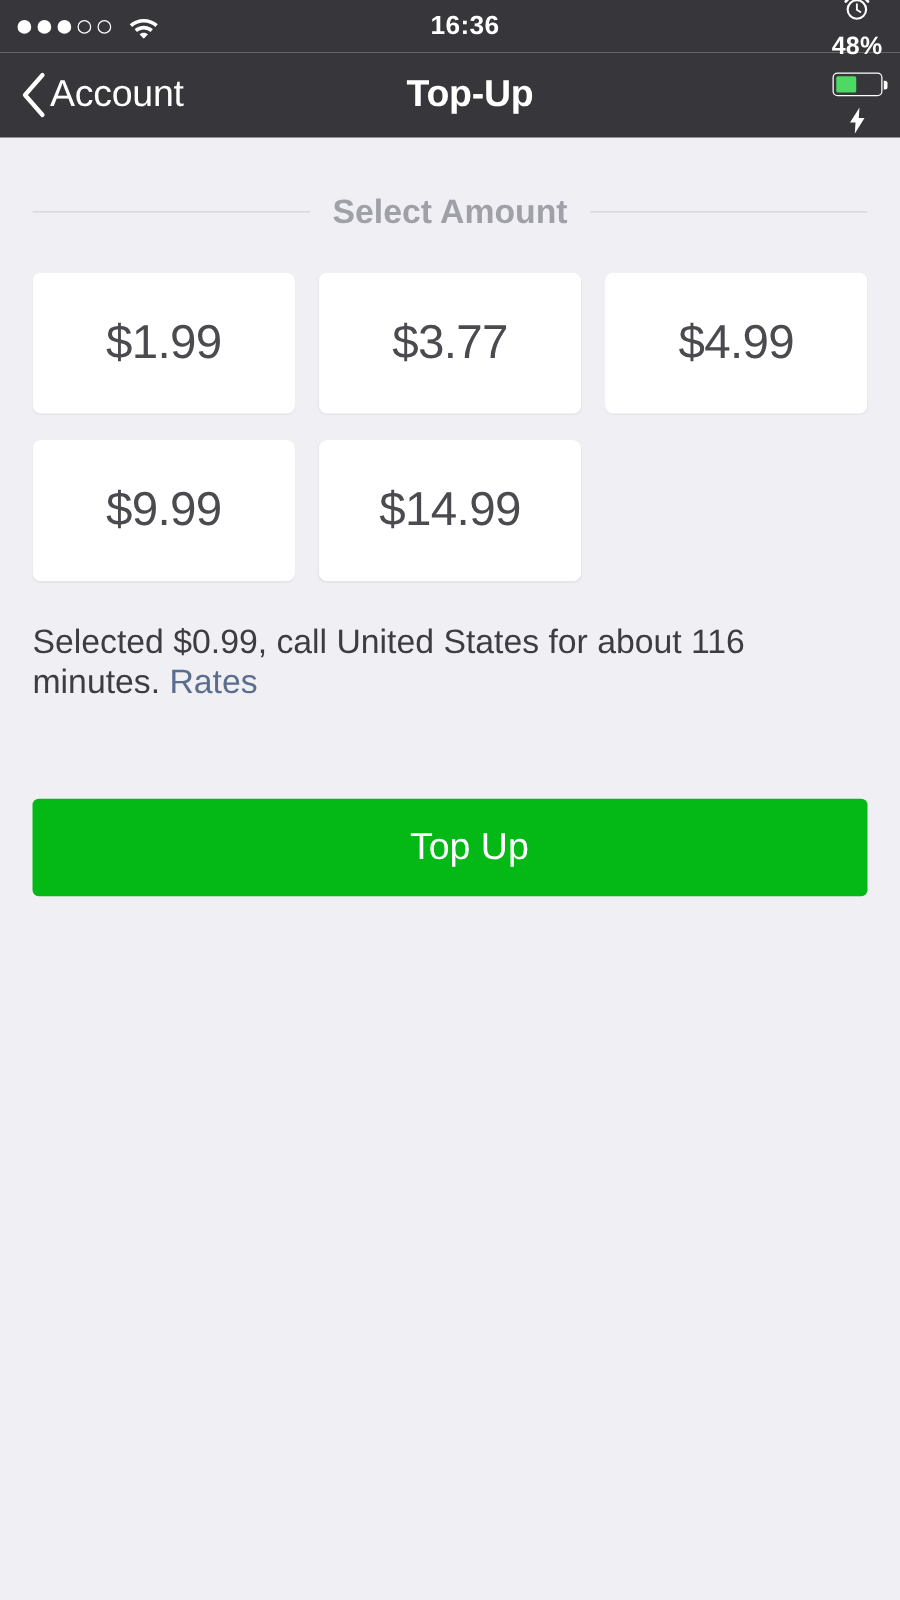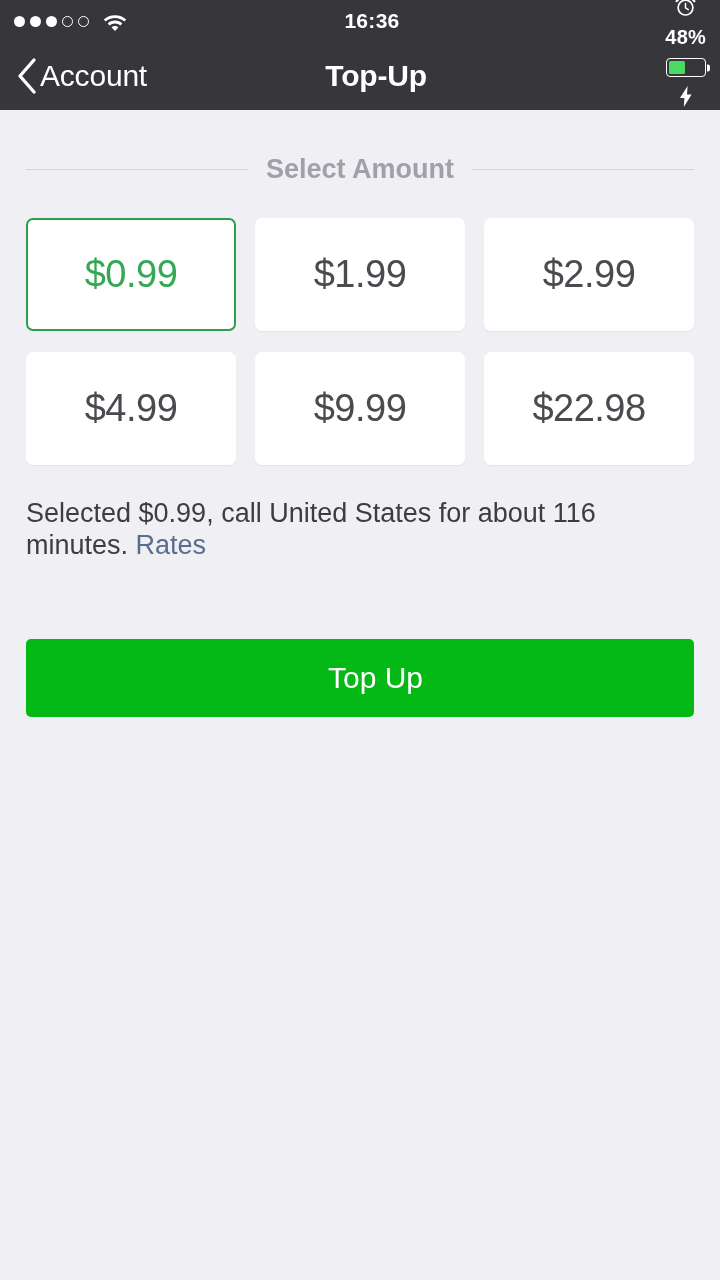--- a/index.html
+++ b/index.html
@@ -273,37 +273,34 @@
 
 <div class="content">
 
   <div class="section-header">
     <span class="section-rule"></span>
     <span class="section-title">Select Amount</span>
     <span class="section-rule"></span>
   </div>
 
   <div class="amount-grid" id="amount-grid">
-      <div class="amount-card selected">
-        <span class="amount-label">$0.99</span>
-      </div>
       <div class="amount-card">
         <span class="amount-label">$1.99</span>
       </div>
       <div class="amount-card">
-        <span class="amount-label">$2.99</span>
+        <span class="amount-label">$3.77</span>
       </div>
       <div class="amount-card">
         <span class="amount-label">$4.99</span>
       </div>
       <div class="amount-card">
         <span class="amount-label">$9.99</span>
       </div>
       <div class="amount-card">
-        <span class="amount-label">$22.98</span>
+        <span class="amount-label">$14.99</span>
       </div>
     </div>
 
   <div class="summary">
     <span>Selected $0.99, call United States for about 116 minutes.</span>
     <span class="summary-link">Rates</span>
   </div>
 
   <button class="topup-button">Top Up</button>
 

